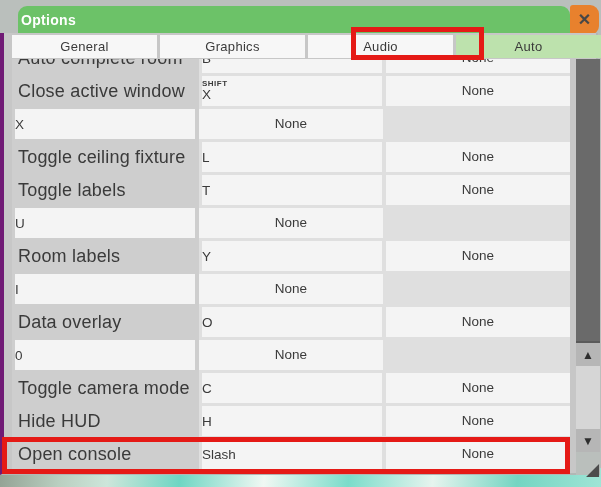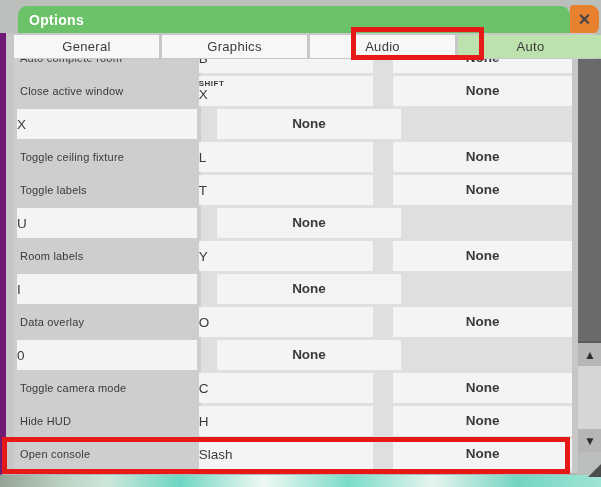--- a/index.html
+++ b/index.html
@@ -15,52 +15,52 @@
   .stage{position:relative;width:601px;height:487px;background:var(--backdrop_gray);overflow:hidden;}
 
   
   .backdrop{position:absolute;left:0;top:468px;width:601px;height:19px;
     background:linear-gradient(96deg,#93a294 0%,#b9cfc0 10%,#cde6da 18%,#6ed6c3 30%,
       #f0f8f3 44%,#7adcca 58%,#e6f4ee 72%,#74d5c2 86%,#9fe5d6 100%);}
 
   
   .titlebar{position:absolute;left:18px;top:6px;width:552px;height:27px;
     background:var(--title_green);border-radius:9px 9px 0 0;display:flex;align-items:center;}
-  .title{color:#ffffff;font-size:14px;font-weight:700;letter-spacing:.3px;padding-left:11px;}
+  .title{color:#ffffff;font-size:14px;font-weight:700;letter-spacing:.3px;padding-left:3px;}
   .close{position:absolute;left:570px;top:5px;width:29px;height:30px;border:none;
     background:var(--close_orange);border-radius:3px 9px 9px 3px;cursor:pointer;
     display:flex;align-items:center;justify-content:center;}
   .close span{color:#474747;font-size:16px;font-weight:700;line-height:1;}
 
   
   .body{position:absolute;left:0;top:33px;width:598px;height:442px;background:var(--window_gray);
-    border-left:6px solid #701a75;border-right:2px solid #b2b7b5;border-bottom:2px solid #b2b7b5;}
+    border-left:4px solid #701a75;border-right:2px solid #b2b7b5;border-bottom:2px solid #b2b7b5;}
 
   
   .tabs{position:absolute;left:8px;top:2px;width:589px;height:23px;display:flex;gap:3px;}
   .tab{flex:1;background:#f7f7f7;display:flex;align-items:center;justify-content:center;
     font-size:13px;letter-spacing:.3px;cursor:pointer;}
   .tab.sel{background:var(--tab_selected_green);}
 
   
   .viewport{position:absolute;left:8px;top:26px;width:558px;height:414px;overflow:hidden;
     background:linear-gradient(90deg,var(--label_col_gray) 0,var(--label_col_gray) 187px,
       var(--gap_gray) 187px,var(--gap_gray) 100%);}
   .rows{margin-top:-16px;}
   .kb-row{display:flex;height:30px;margin-bottom:3px;}
   .cell{height:30px;}
-  .cell.action{width:187px;line-height:30px;padding-left:6px;font-size:11px;
+  .cell.action{width:187px;line-height:30px;padding-left:6px;font-size:18px;
     letter-spacing:.2px;white-space:nowrap;overflow:hidden;}
   .cell.key{width:180px;margin-left:3px;background:var(--cell_white);
     display:flex;flex-direction:column;align-items:flex-start;justify-content:center;
     font-size:13.5px;cursor:pointer;}
   .cell.key .mod{font-size:8px;font-weight:700;letter-spacing:.5px;line-height:8px;margin-bottom:-1px;}
   .cell.key .keyval{line-height:15px;}
-  .cell.alt{width:184px;margin-left:20px;background:var(--cell_white);text-align:center;
-    line-height:30px;font-size:13.5px;cursor:pointer;font-weight:bold;}
+  .cell.alt{width:184px;margin-left:4px;background:var(--cell_white);text-align:center;
+    line-height:30px;font-size:13.5px;cursor:pointer;}
 
   
   .scrollbar{position:absolute;left:572px;top:26px;width:24px;height:416px;
     display:flex;flex-direction:column;}
   .thumb{height:284px;background:var(--scroll_thumb);border-bottom:2px solid #5a5a5a;cursor:pointer;}
   .sbtn{height:23px;background:var(--scroll_btn);display:flex;align-items:center;
     justify-content:center;cursor:pointer;}
   .sbtn span{font-size:12px;color:#2e2e2e;line-height:1;}
   .track{flex:1;background:var(--scroll_track);cursor:pointer;}
   .grip{height:23px;background:var(--backdrop_gray);position:relative;cursor:pointer;}

